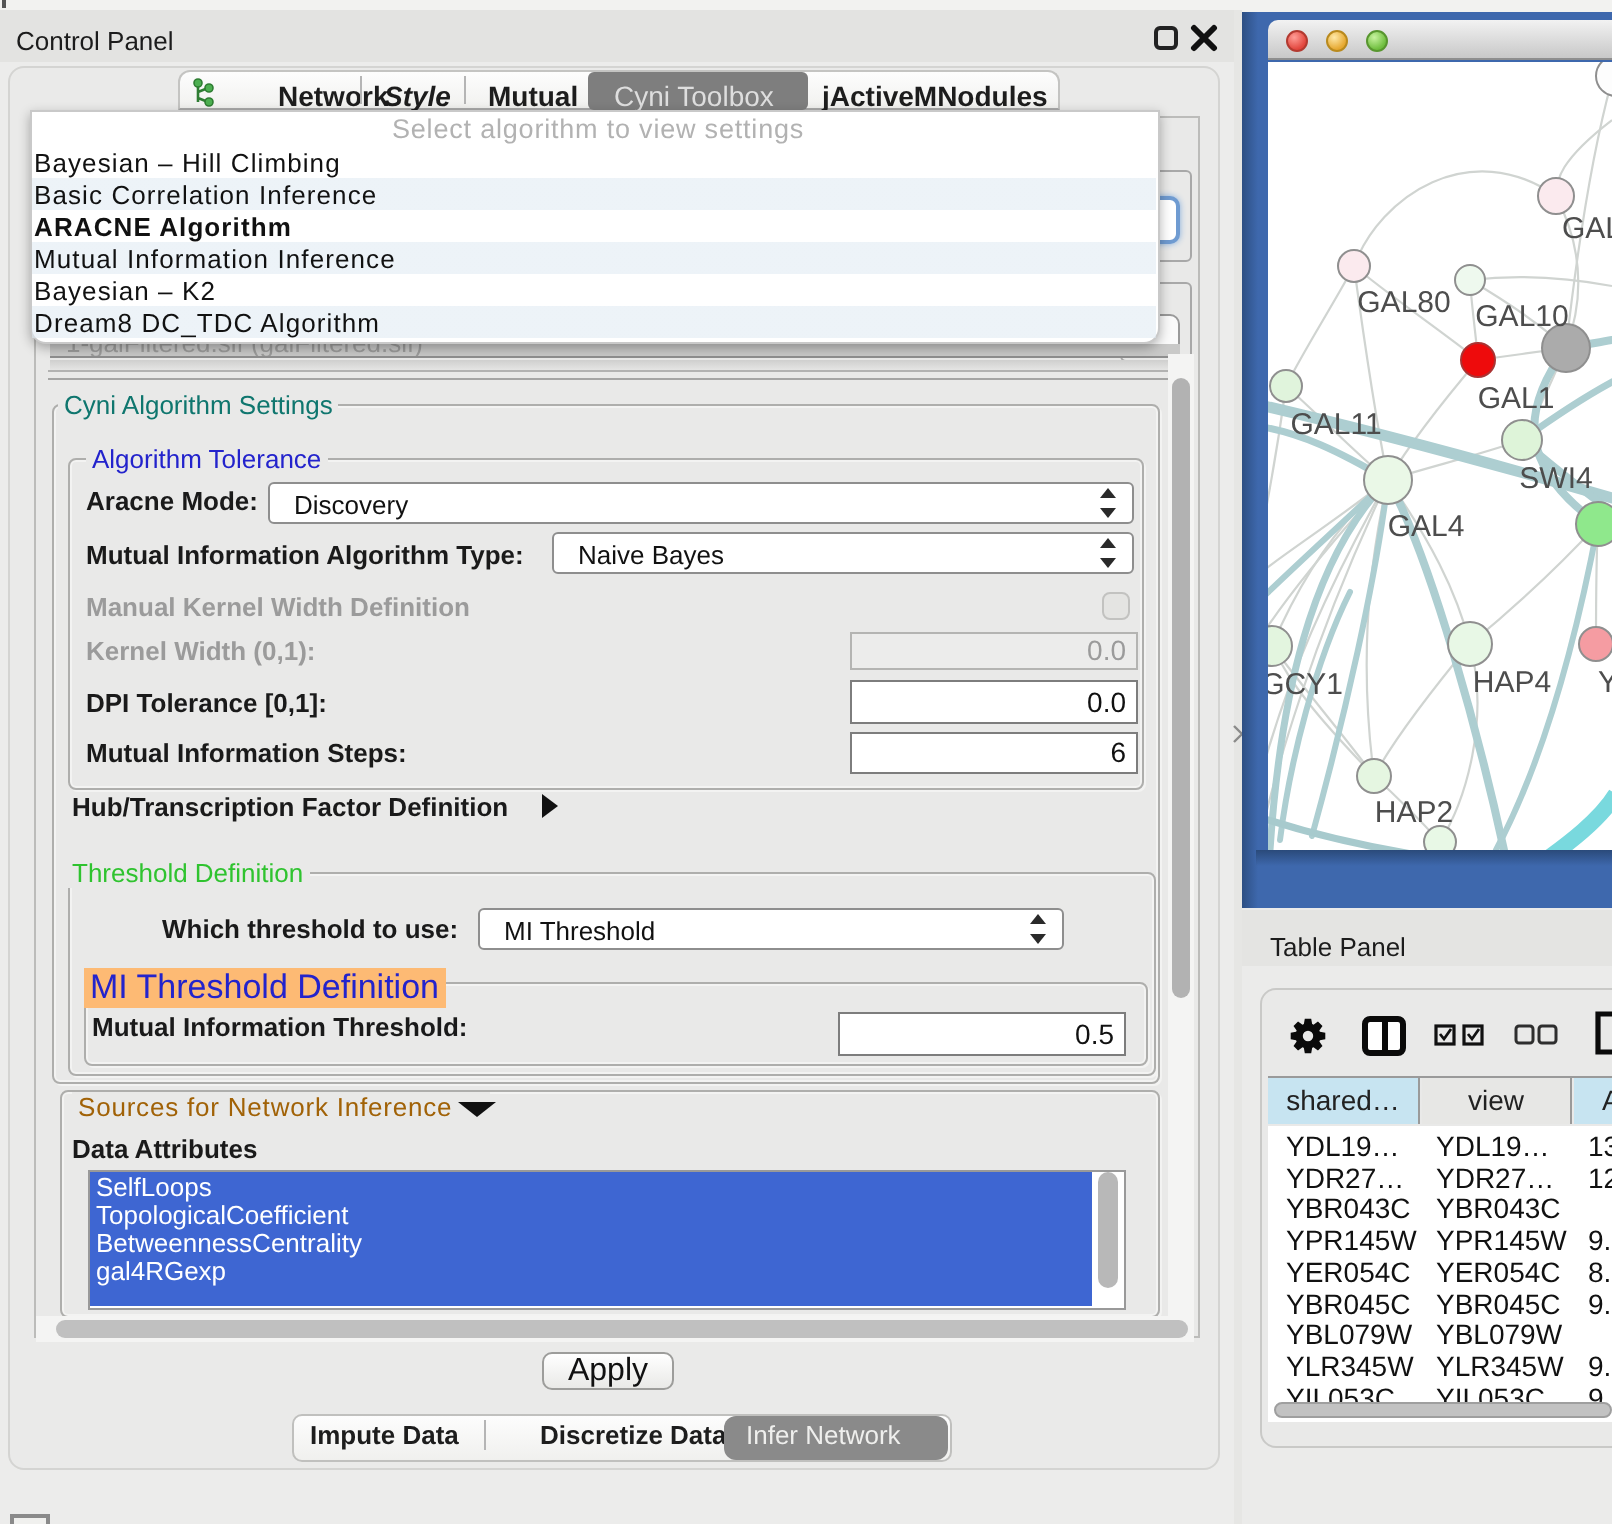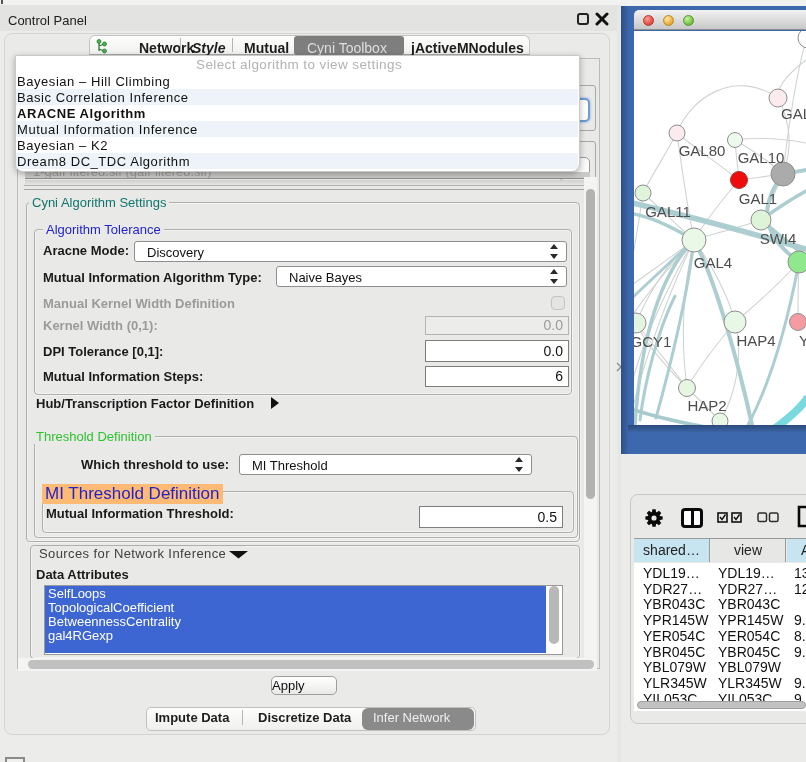--- a/index.html
+++ b/index.html
@@ -115,40 +115,40 @@
       <span class="spin"></span>
     </div>
 
   <div class="etched abs" style="left:42px;top:486px;width:532px;height:42px;"></div>
   <div class="abs" style="left:42px;top:479px;padding:0 3px;background:#fdba74;font-size:17px;color:#2323cc;">MI Threshold Definition</div>
 
   <div class="lbl" style="left:46px;top:501px;">Mutual Information Threshold:</div>
   <div class="field" style="left:419px;top:501px;width:144px;height:22px;line-height:20px;font-size:14px;">0.5</div>
 
   <div class="etched abs" style="left:30px;top:540px;width:550px;height:114px;"></div>
-  <div class="abs" style="left:36px;top:541px;padding:0 3px;background:#e9e9e8;font-size:13px;letter-spacing:0.4px;color:#404040;text-align:right;">Sources for Network Inference&nbsp;&nbsp;&nbsp;&nbsp;</div>
+  <div class="abs" style="left:36px;top:541px;padding:0 3px;background:#e9e9e8;font-size:13px;letter-spacing:0.4px;color:#a16207;text-align:right;">Sources for Network Inference&nbsp;&nbsp;&nbsp;&nbsp;</div>
   <svg class="abs" style="left:229px;top:546px;" width="19" height="7.5" viewBox="0 0 19 7.5">
       <path d="M0 0 L19 0 L9.5 7.5 Z" fill="#111"></path>
     </svg>
 
   <div class="lbl" style="left:36px;top:562px;">Data Attributes</div>
   <div class="abs" style="left:44px;top:580px;width:519px;height:70px;background:#fff;border:1px solid #999;"></div>
   <div class="abs" style="left:45px;top:581px;width:501px;height:67px;background:#3e66d2;"></div>
   <div class="abs" style="left:48px;top:582px;font-size:13px;color:#fff;line-height:14px;">SelfLoops<br>TopologicalCoefficient<br>BetweennessCentrality<br>gal4RGexp</div>
   <div class="abs" style="left:549px;top:581px;width:10px;height:58px;background:#b8b8b8;border-radius:5px;"></div>
 
   <div class="abs" style="left:18px;top:653px;width:579px;height:13px;background:#f4f4f3;"></div>
   <div class="abs" style="left:28px;top:655px;width:566px;height:9px;background:#c0c0c0;border-radius:5px;"></div>
 
-  <div class="abs" style="left:271px;top:671px;width:66px;height:19px;background:linear-gradient(#ffffff,#e9e9e7);border:1px solid #9d9d9b;border-radius:5px;text-align:left;font-size:13px;color:#111;line-height:17px;">Apply</div>
+  <div class="abs" style="left:271px;top:671px;width:66px;height:19px;background:linear-gradient(#ffffff,#e9e9e7);border:1px solid #9d9d9b;border-radius:5px;text-align:center;font-size:16px;color:#111;line-height:17px;">Apply</div>
 
   <div class="abs" style="left:146px;top:702px;width:330px;height:24px;background:linear-gradient(#fdfdfd,#f0f0ee);border:1px solid #c0c0be;border-radius:5px;"></div>
   <div class="abs b" style="left:155px;top:704.5px;font-size:13px;color:#1d1d1d;">Impute Data</div>
   <div class="abs" style="left:242px;top:705px;width:1px;height:15px;background:#b5b5b5;"></div>
-  <div class="abs b" style="left:258px;top:704.5px;font-size:13px;color:#1d1d1d;">Discretize Data</div>
+  <div class="abs b" style="left:270px;top:704.5px;font-size:13px;color:#1d1d1d;">Discretize Data</div>
   <div class="abs" style="left:362px;top:703px;width:112px;height:22px;background:#8a8a8a;border-radius:6px;"></div>
   <div class="abs" style="left:373px;top:704.5px;font-size:13px;color:#efefed;">Infer Network</div>
 </div>
 
 <div class="abs" style="left:15px;top:55px;width:565px;height:117px;background:#fff;border:1px solid #c9c9c9;border-radius:0 0 8px 8px;box-shadow:0 2px 6px rgba(0,0,0,0.3);z-index:50;"></div>
 <div class="abs" style="left:16px;top:89px;width:562px;height:80px;background:repeating-linear-gradient(rgba(222,233,242,0.55) 0 16px, transparent 16px 32px);z-index:50;"></div>
 <div class="abs" style="left:196px;top:57px;font-size:13.5px;letter-spacing:0.4px;color:#b2b2b2;z-index:51;">Select algorithm to view settings</div>
 <div class="abs" style="left:17px;top:74px;font-size:13px;letter-spacing:0.55px;color:#111;line-height:16px;z-index:51;">Bayesian – Hill Climbing<br>Basic Correlation Inference<br><span class="b">ARACNE Algorithm</span><br>Mutual Information Inference<br>Bayesian – K2<br>Dream8 DC_TDC Algorithm</div>
 
 <div class="abs" style="left:5px;top:757px;width:20px;height:10px;border:2px solid #8a8a8a;background:#f0f0ee;"></div>
@@ -248,20 +248,23 @@
       <text x="756" y="346">HAP4</text>
       <text x="799" y="346" text-anchor="start">Y</text>
       <text x="707" y="411">HAP2</text>
     </g>
   </svg>
 
 </div>
 <div class="abs" style="left:628px;top:425px;width:178px;height:8px;background:linear-gradient(#2a4a7a,rgba(62,104,173,0));"></div>
 
 <div class="abs" style="left:621px;top:454px;width:185px;height:308px;background:#ebebea;">
+  <div class="abs" style="left:0;top:1px;width:185px;height:28px;background:#e4e4e2;">
+    <div class="abs" style="left:14px;top:11px;font-size:13px;color:#1c1c1c;">Table Panel</div>
+  </div>
 
   <div class="abs" style="left:9px;top:40px;width:180px;height:230px;background:#e9e9e8;border:1px solid #c9c9c7;border-radius:8px 0 0 8px;"></div>
 
   <svg class="abs" style="left:24px;top:55px;" width="18" height="18" viewBox="0 0 18 18">
       <path fill-rule="evenodd" fill="#0a0a0a" d="M6.93 3.05 L7.40 0.35 L10.60 0.35 L11.07 3.05 A6.3 6.3 0 0 1 11.74 3.33 L13.98 1.75 L16.25 4.02 L14.67 6.26 A6.3 6.3 0 0 1 14.95 6.93 L17.65 7.40 L17.65 10.60 L14.95 11.07 A6.3 6.3 0 0 1 14.67 11.74 L16.25 13.98 L13.98 16.25 L11.74 14.67 A6.3 6.3 0 0 1 11.07 14.95 L10.60 17.65 L7.40 17.65 L6.93 14.95 A6.3 6.3 0 0 1 6.26 14.67 L4.02 16.25 L1.75 13.98 L3.33 11.74 A6.3 6.3 0 0 1 3.05 11.07 L0.35 10.60 L0.35 7.40 L3.05 6.93 A6.3 6.3 0 0 1 3.33 6.26 L1.75 4.02 L4.02 1.75 L6.26 3.33 Z M9 6.4 A2.6 2.6 0 1 0 9 11.6 A2.6 2.6 0 1 0 9 6.4 Z"></path>
     </svg>
   <div class="abs" style="left:60px;top:54px;width:22px;height:20px;border:3px solid #0a0a0a;border-radius:4px;background:#fff;"></div>
   <div class="abs" style="left:69.5px;top:56px;width:3px;height:16px;background:#0a0a0a;"></div>
   <svg class="abs" style="left:96px;top:58px;" width="26" height="11" viewBox="0 0 26 11">
     <rect x="1" y="1" width="9" height="9" fill="none" stroke="#111" stroke-width="1.6"></rect>

